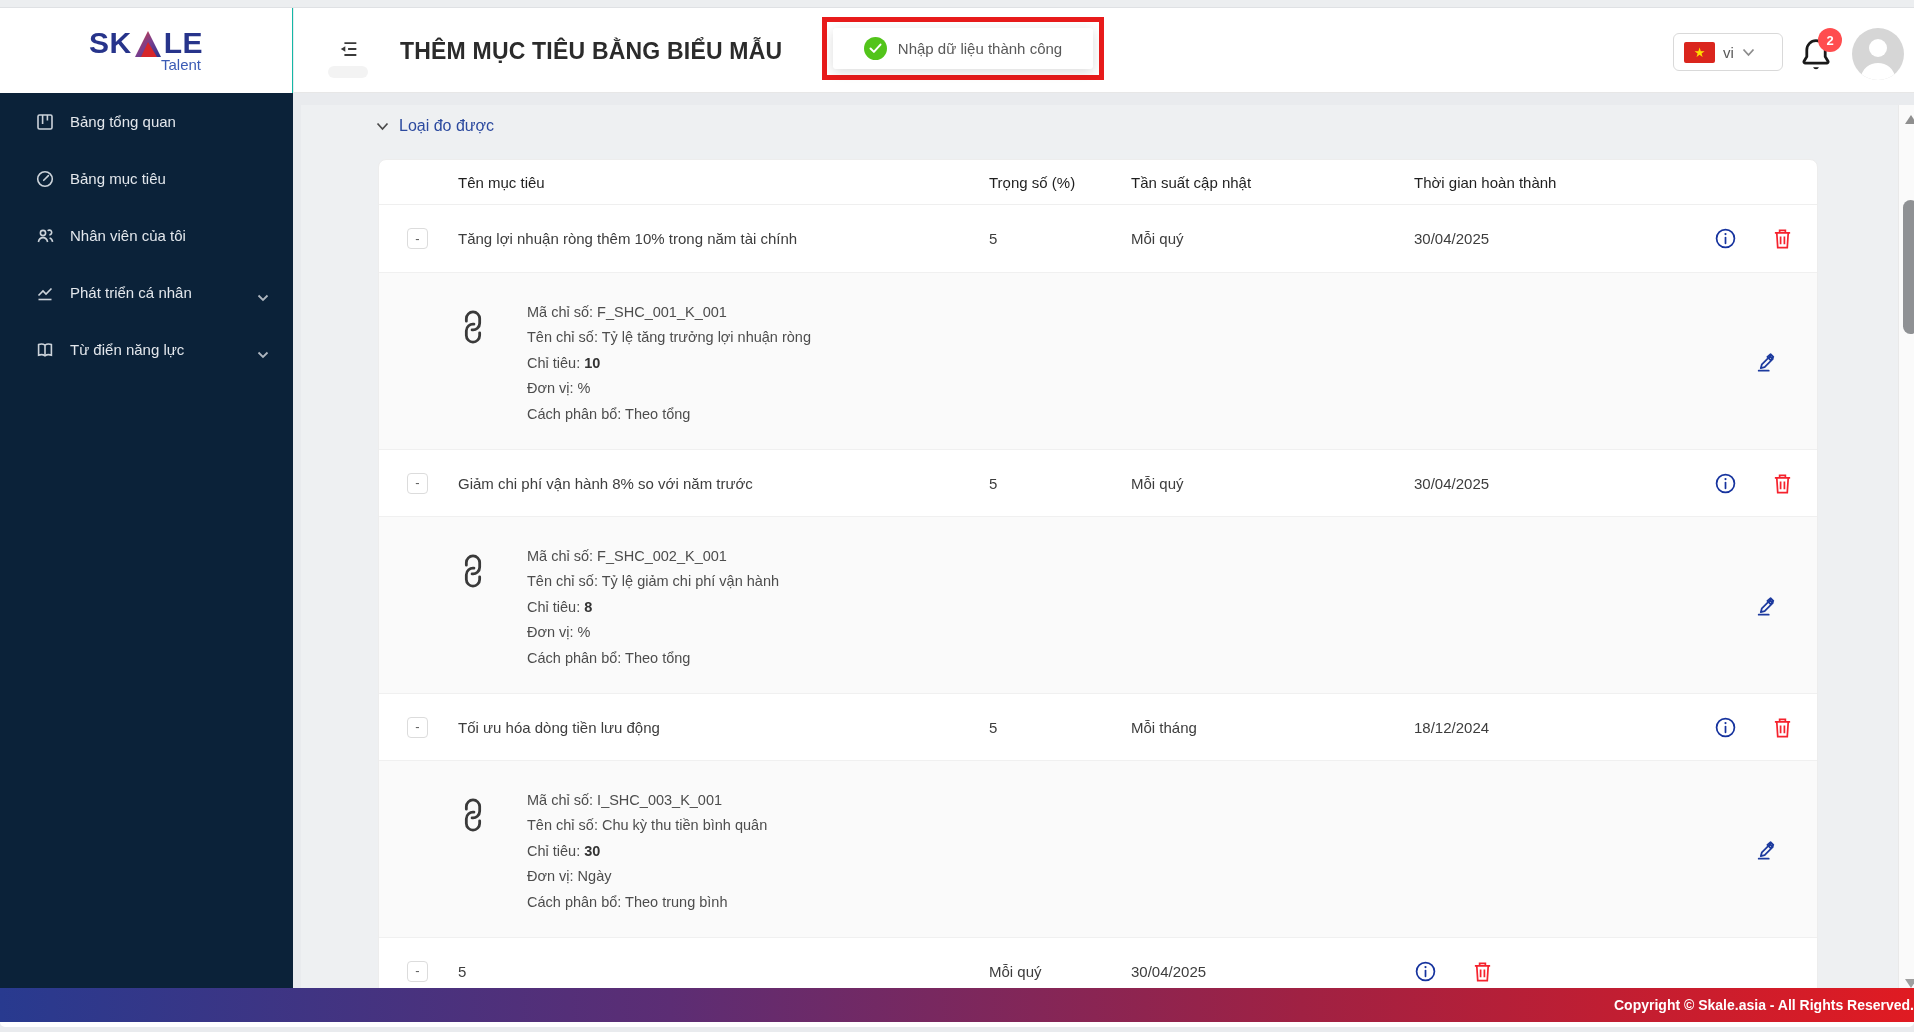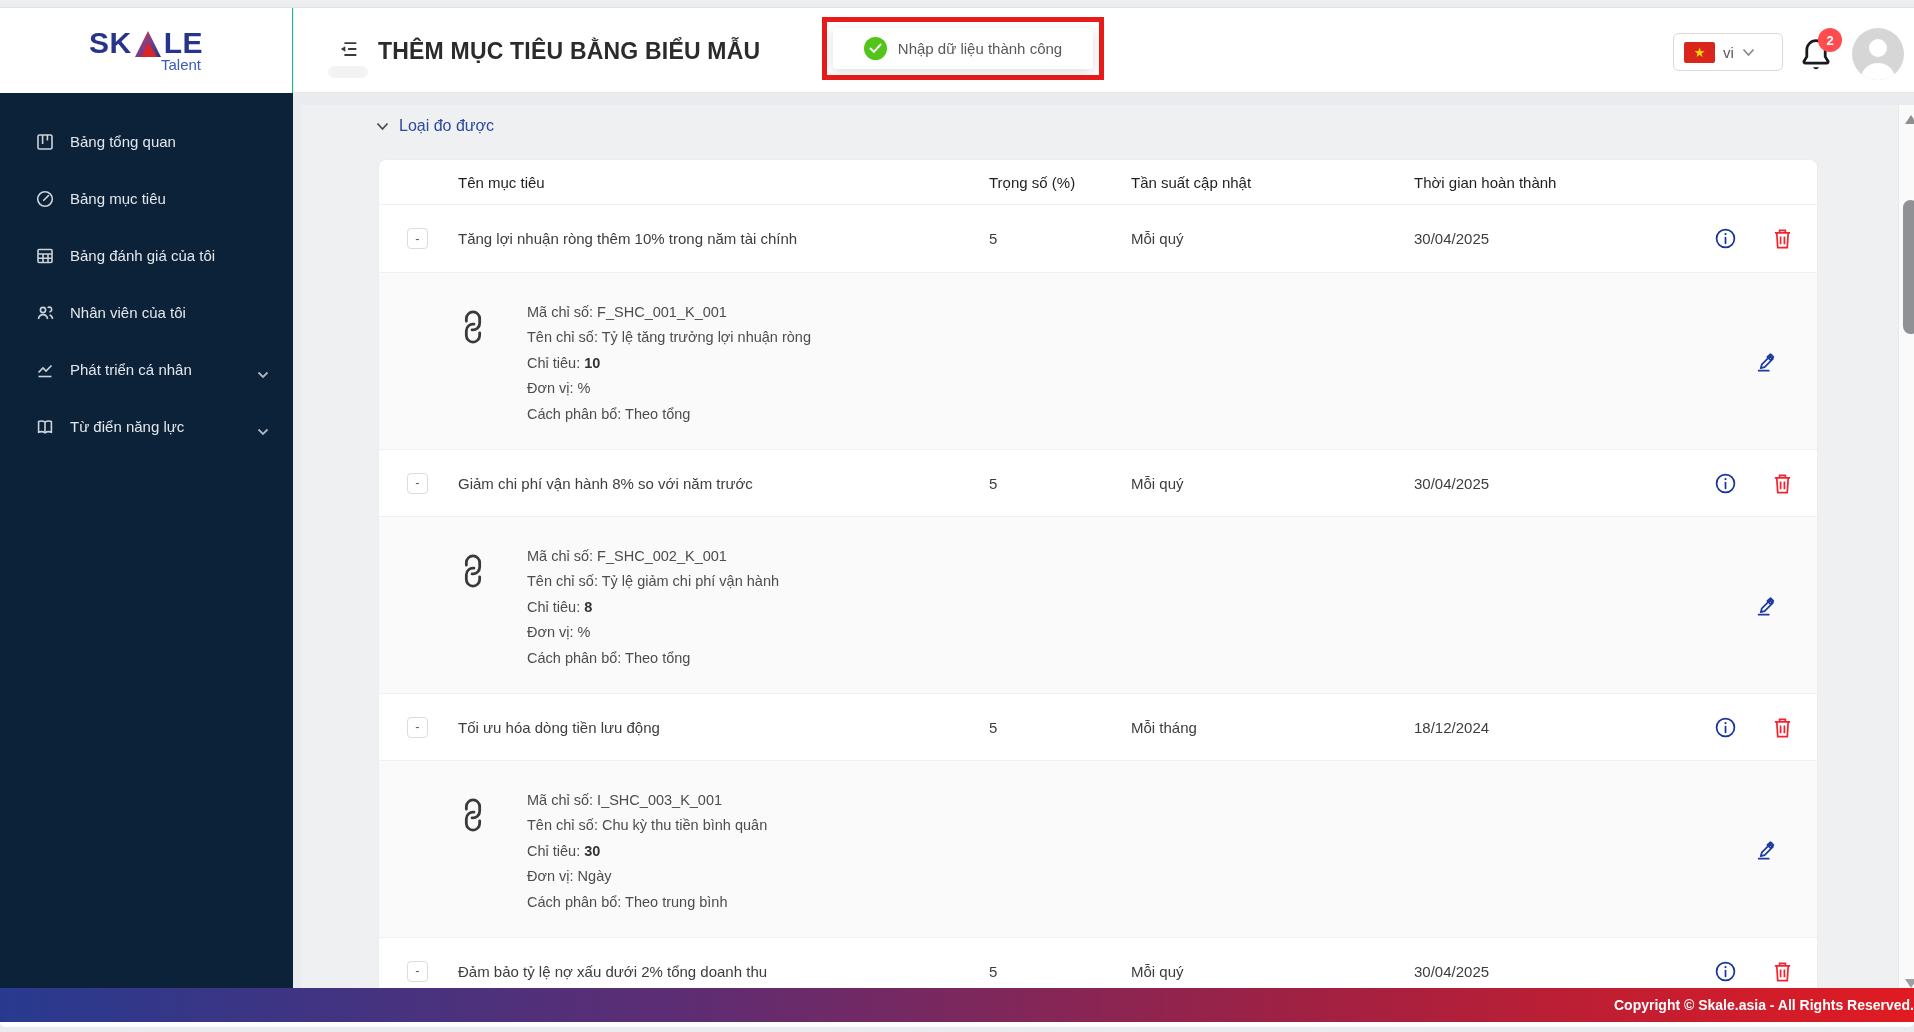--- a/index.html
+++ b/index.html
@@ -9,31 +9,31 @@
   
   .top-strip { position:absolute; left:0; top:0; width:1914px; height:8px; background:#eceef0; border-bottom:1px solid #dfe1e4; z-index:5; }
 
   
   .sidebar { position:absolute; left:0; top:8px; width:293px; height:980px; z-index:4; }
   .logo-panel { height:85px; background:#ffffff; border-right:1px solid #14b8a6; display:flex; align-items:center; justify-content:center; }
   .logo-box { display:flex; flex-direction:column; align-items:flex-end; }
   .logo-main { display:flex; align-items:flex-end; font-weight:800; font-size:30px; color:#27348b; letter-spacing:0.5px; line-height:30px; }
   .logo-main svg { margin:0 1px -1px 1px; }
   .logo-sub { font-size:15px; font-weight:400; color:#3b5bb5; margin-top:-2px; margin-right:2px; }
-  .nav { background:#0b2239; height:895px; padding-top:20px; }
+  .nav { background:#0b2239; height:895px; padding-top:0; }
   .nav-item { position:relative; height:57px; display:flex; align-items:center; padding-left:34px; cursor:pointer; }
   .nav-item .nav-ic { width:22px; height:22px; display:flex; align-items:center; justify-content:center; }
   .nav-item .nav-label { margin-left:14px; font-size:15px; color:#e3e7ec; }
   .nav-item .nav-chev { position:absolute; right:24px; top:24px; }
 
   
   .header { position:absolute; left:294px; top:8px; width:1620px; height:85px; background:#ffffff; border-bottom:1px solid #e7e7e7; z-index:3; }
   .fold-btn { position:absolute; left:334px; top:34px; width:30px; height:30px; display:flex; align-items:center; justify-content:center; cursor:pointer; z-index:4; }
   .fold-chip { position:absolute; left:328px; top:66px; width:40px; height:12px; background:#f3f3f3; border-radius:6px; z-index:3; }
-  .page-title { position:absolute; left:378px; top:38px; font-size:23px; font-weight:700; color:#2b2b2b; letter-spacing:0.2px; z-index:4; white-space:nowrap; }
+  .page-title { position:absolute; left:400px; top:38px; font-size:23px; font-weight:700; color:#2b2b2b; letter-spacing:0.2px; z-index:4; white-space:nowrap; }
 
   
   .toast-frame { position:absolute; left:822px; top:17px; width:282px; height:63px; border:5px solid #e81b1b; z-index:6; background:transparent;text-align:center; }
   .toast { position:absolute; left:6px; top:6px; right:6px; bottom:6px; background:#fff; border-radius:3px; box-shadow:0 3px 12px rgba(0,0,0,0.14); display:flex; align-items:center; justify-content:center; gap:11px; }
   .toast-check { width:23px; height:23px; border-radius:50%; background:#52c41a; display:flex; align-items:center; justify-content:center; flex:0 0 auto; }
   .toast-msg { font-size:15px; color:#595959; white-space:nowrap; }
 
   
   .lang-btn { position:absolute; left:1673px; top:33px; width:110px; height:38px; border:1px solid #d9d9d9; border-radius:6px; background:#fff; display:flex; align-items:center; padding:0 10px; gap:8px; cursor:pointer; z-index:4; }
   .flag { width:31px; height:21px; background:#da251d; border-radius:2px; display:flex; align-items:center; justify-content:center; color:#ffde00; font-size:13px; }
@@ -120,29 +120,20 @@
         <svg width="20" height="20" viewBox="0 0 20 20" fill="none" stroke="#ccd3da" stroke-width="1.6">
             <circle cx="10" cy="10" r="7.3"></circle>
             <path d="M10 10l3.4-3.4M10 10l-1.3 1.3" stroke-linecap="round"></path>
           </svg>
       </span>
       <span class="nav-label">Bảng mục tiêu</span>
     </div>
     <div class="nav-item">
       <span class="nav-ic">
         <svg width="20" height="20" viewBox="0 0 20 20" fill="none" stroke="#ccd3da" stroke-width="1.6">
-            <rect x="3" y="3.5" width="14" height="13" rx="1"></rect>
-            <path d="M3 8h14M3 12.2h14M8 8v8.5M13 8v8.5"></path>
-          </svg>
-      </span>
-      <span class="nav-label">Bảng đánh giá của tôi</span>
-    </div>
-    <div class="nav-item">
-      <span class="nav-ic">
-        <svg width="20" height="20" viewBox="0 0 20 20" fill="none" stroke="#ccd3da" stroke-width="1.6">
             <circle cx="8" cy="7" r="2.6"></circle>
             <path d="M3.4 16c.6-3 2.4-4.4 4.6-4.4s4 1.4 4.6 4.4"></path>
             <path d="M12.6 4.8a2.4 2.4 0 1 1 1.8 4.1M14.6 11.9c1.6.5 2.6 1.9 3 3.9"></path>
           </svg>
       </span>
       <span class="nav-label">Nhân viên của tôi</span>
     </div>
     <div class="nav-item">
       <span class="nav-ic">
         <svg width="20" height="20" viewBox="0 0 20 20" fill="none" stroke="#ccd3da" stroke-width="1.6">
@@ -374,21 +365,20 @@
       <svg width="22" height="22" viewBox="0 0 24 24" fill="none" stroke="#1d3a9e" stroke-width="1.9" stroke-linecap="round" stroke-linejoin="round">
         <path d="M14.5 4.5l3.5-3 3 3-3 3.5z" transform="translate(-1 2)"></path>
         <path d="M16.5 4.5l-9 9-1.2 4.2 4.2-1.2 9-9z" transform="translate(0 1)"></path>
         <path d="M4 21.5h11"></path>
       </svg>
     </span>
   </div>
 
   <div class="goal-row">
     <div class="expand-cell"><button class="expand-btn">-</button></div>
-    <div class="goal-name">Đảm bảo tỷ lệ nợ xấu dưới 2% tổng doanh thu</div>
     <div class="cell-val">5</div>
     <div class="cell-val">Mỗi quý</div>
     <div class="cell-val">30/04/2025</div>
     <div class="row-actions">
       <span class="icon-btn">
         <svg width="23" height="23" viewBox="0 0 24 24" fill="none" stroke="#16339e" stroke-width="1.8">
                 <circle cx="12" cy="12" r="9.3"></circle>
                 <path d="M12 11v6" stroke-linecap="round"></path>
                 <circle cx="12" cy="7.4" r="1.15" fill="#16339e" stroke="none"></circle>
               </svg>

